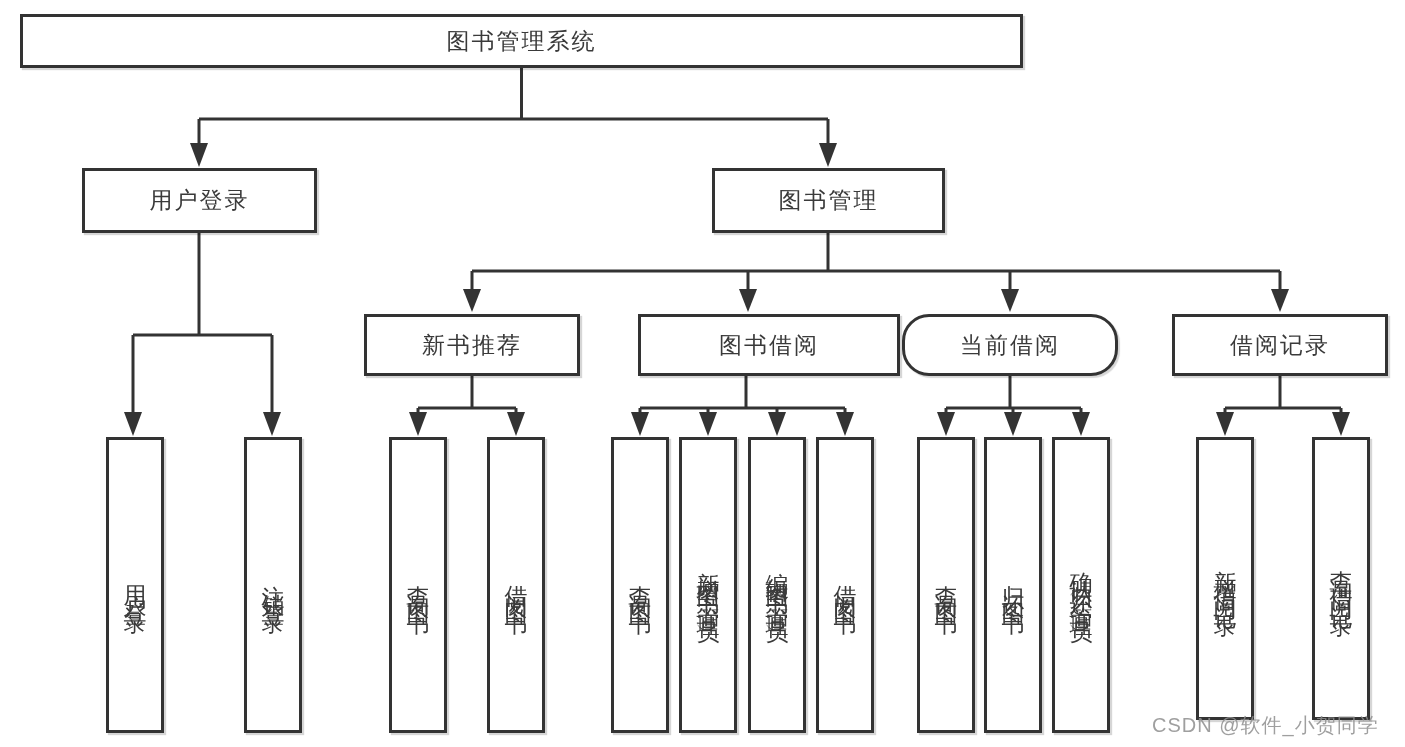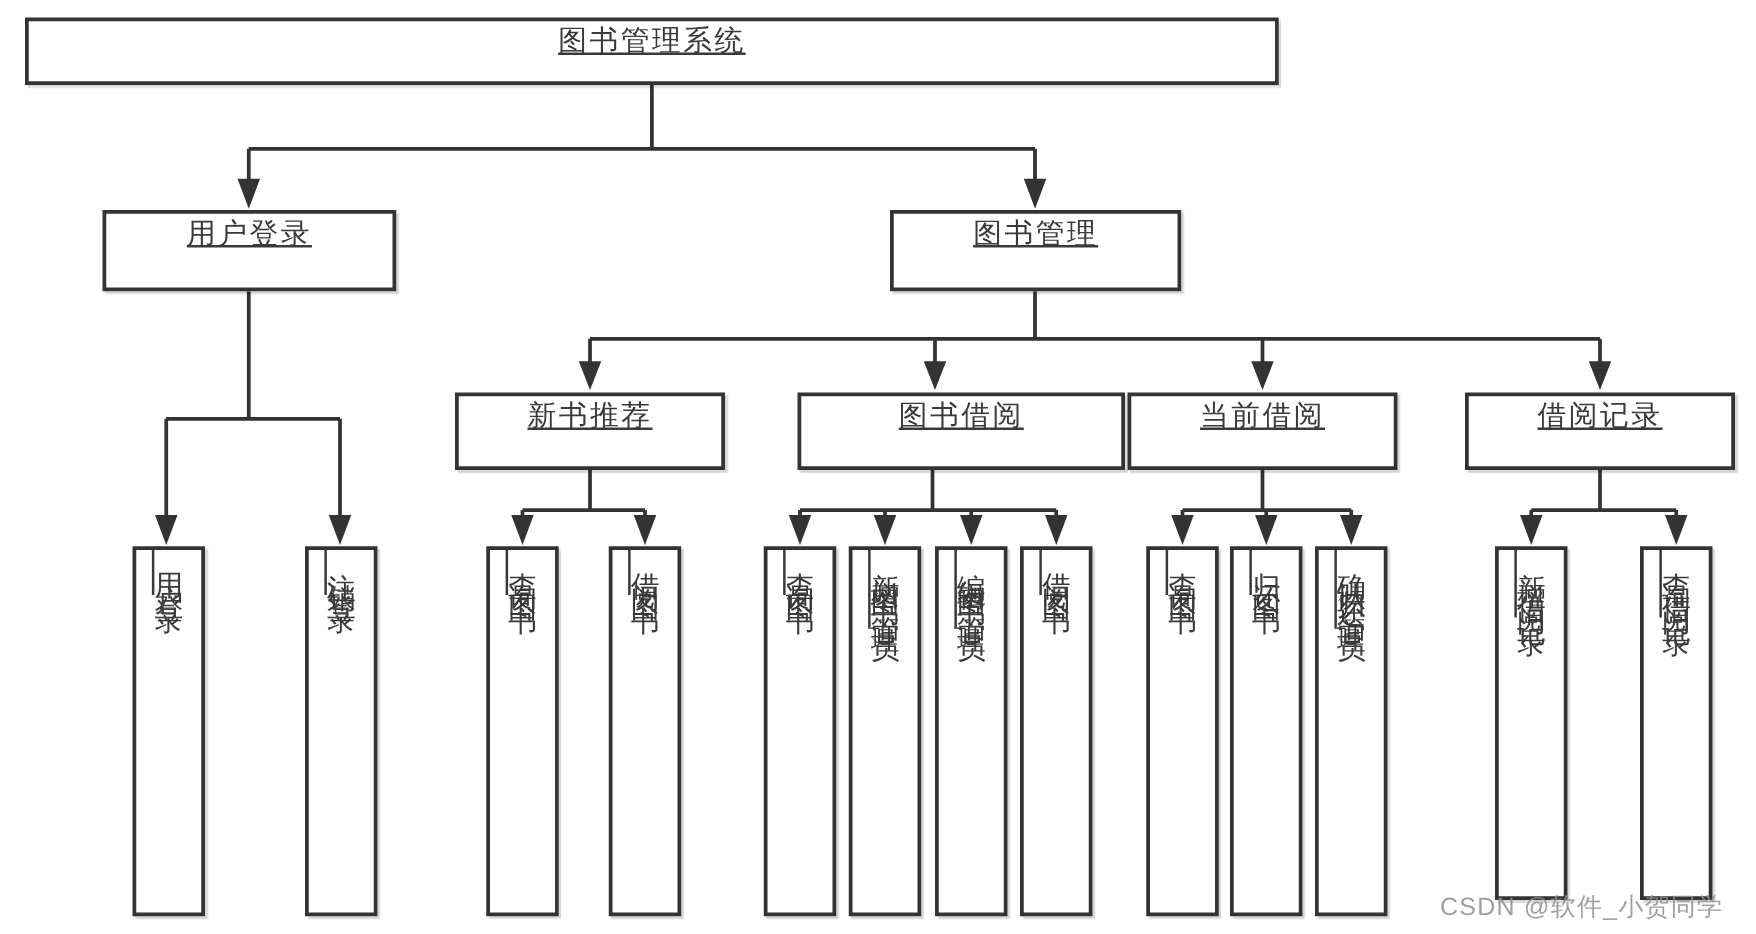--- a/index.html
+++ b/index.html
@@ -10,24 +10,23 @@
     font-family:"Liberation Sans","DejaVu Sans",sans-serif;
     color:#3a3a3a;
     overflow:hidden;
   }
   .connectors{position:absolute;left:0;top:0;z-index:1;}
   .box{
     position:absolute;
     box-sizing:border-box;
     background:#ffffff;
     border:3px solid #333333;
-    display:flex;align-items:flex-start;justify-content:center;
+    display:flex;align-items:center;justify-content:center;
     box-shadow:2px 2px 1px rgba(0,0,0,0.16);
     z-index:2;
-    text-decoration:underline;
   }
   .label-h{
     font-size:23px;
     letter-spacing:2px;
     color:#3a3a3a;
     white-space:nowrap;
     text-align:center;
   }
   .label-v{
     writing-mode:vertical-rl;
@@ -132,21 +131,21 @@
   <div class="box" style="left:712px;top:168px;width:233px;height:65px;">
     <span class="label-h">图书管理</span>
   </div>
 
   <div class="box" style="left:364px;top:314px;width:216px;height:62px;">
     <span class="label-h">新书推荐</span>
   </div>
   <div class="box" style="left:638px;top:314px;width:262px;height:62px;">
     <span class="label-h">图书借阅</span>
   </div>
-  <div class="box" style="left:902px;top:314px;width:216px;height:62px;">
+  <div class="box" style="left:902px;top:314px;width:216px;height:62px;border-radius:27px;">
     <span class="label-h">当前借阅</span>
   </div>
   <div class="box" style="left:1172px;top:314px;width:216px;height:62px;">
     <span class="label-h">借阅记录</span>
   </div>
 
   <div class="box" style="left:106px;top:437px;width:58px;height:296px;">
     <span class="label-v">用户登录</span>
   </div>
   <div class="box" style="left:244px;top:437px;width:58px;height:296px;">

